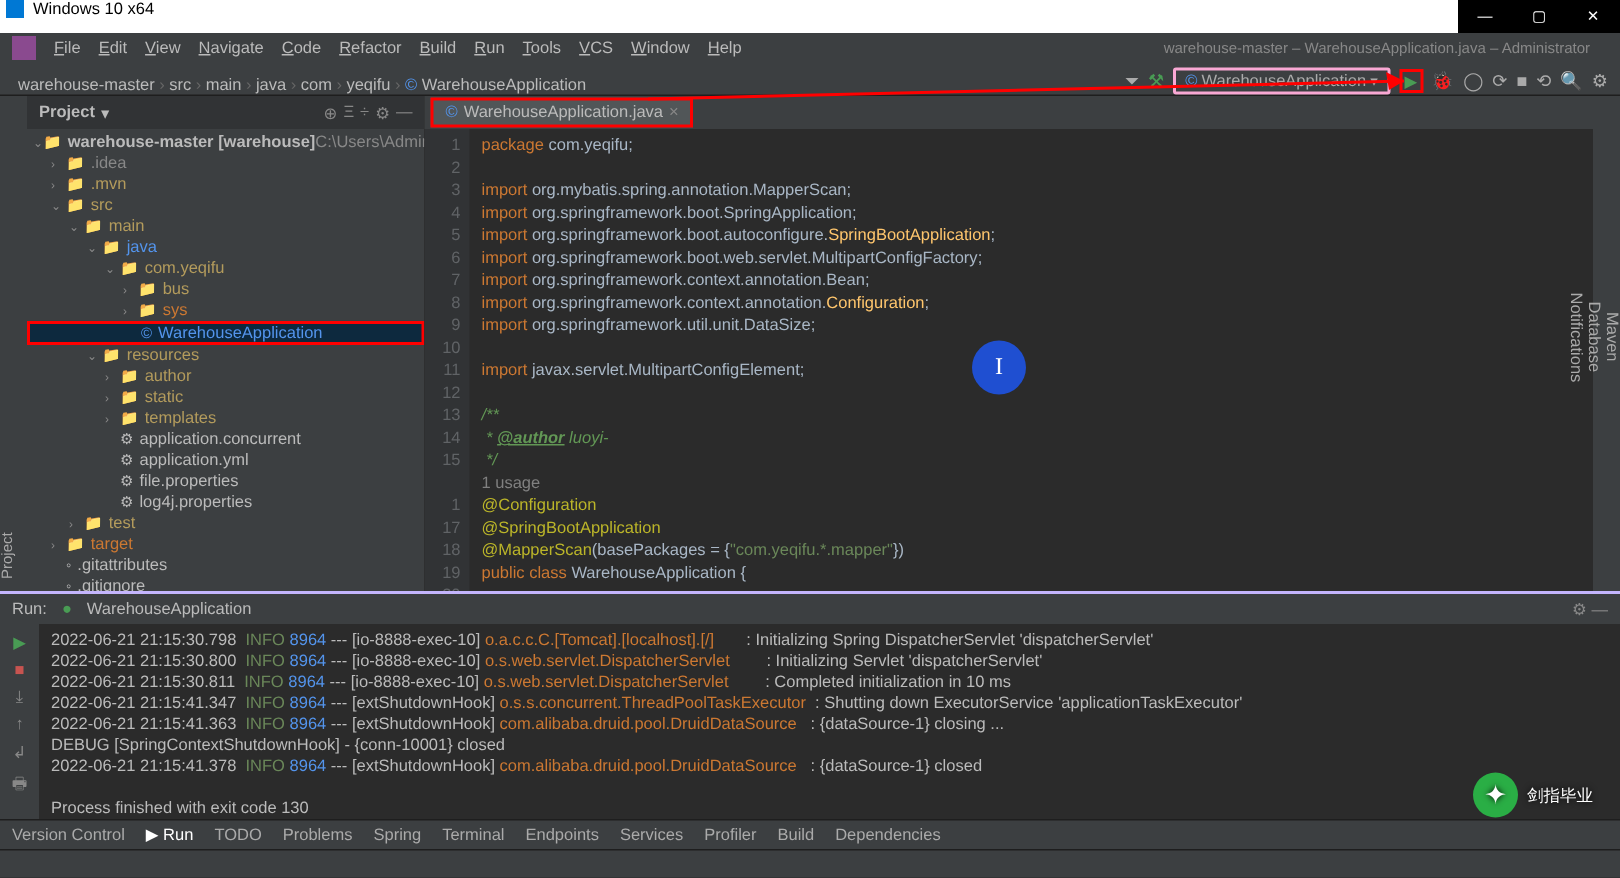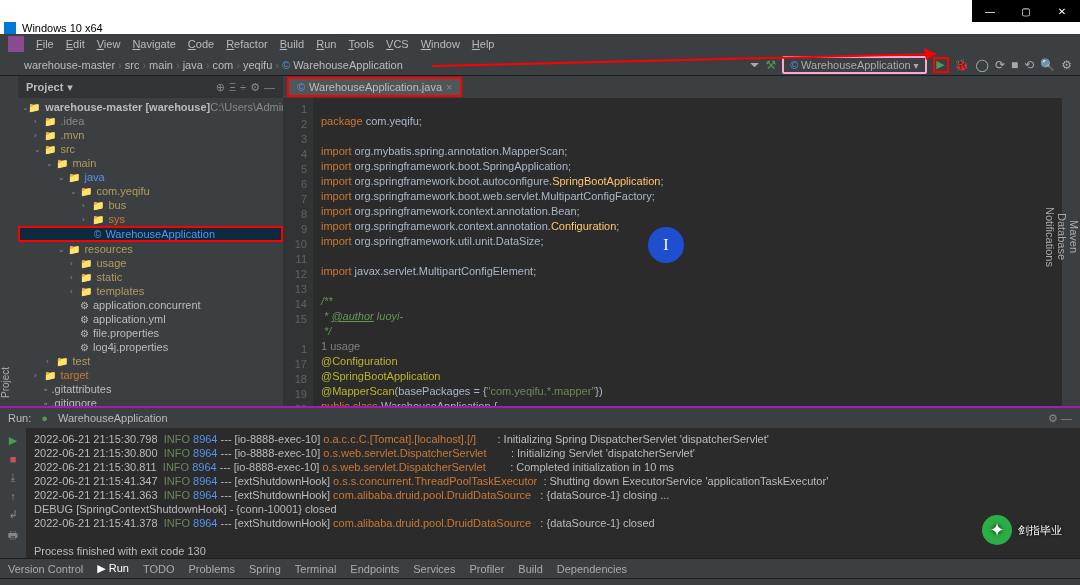--- a/index.html
+++ b/index.html
@@ -1,24 +1,24 @@
 <!DOCTYPE html>
 <html><head>
 <meta charset="utf-8">
 <style>
 *{margin:0;padding:0;box-sizing:border-box;font-family:"Segoe UI",Arial,sans-serif;font-size:11px;user-select:none}
 body{width:1080px;height:585px;background:#2b2b2b;overflow:hidden;position:relative}
-.titlebar{height:34px;background:#fff;display:flex;align-items:flex-end;padding-left:4px;color:#000}
+.titlebar{height:22px;background:#fff;display:flex;align-items:flex-start;padding-left:4px;color:#000}
 .winlogo{width:12px;height:12px;background:#0078d4;margin-right:6px}
 .win-controls{position:absolute;top:0;right:0;display:flex;background:#000}
 .win-btn{width:36px;height:22px;display:flex;align-items:center;justify-content:center;color:#fff;font-size:10px}
 .menubar{height:20px;background:#3c3f41;display:flex;align-items:center;padding:0 8px;color:#bbb}
 .menubar span{margin-right:12px;cursor:pointer}
 .menubar .title{margin-left:auto;color:#888;font-size:10px}
-.toolbar{height:22px;background:#3c3f41;display:flex;align-items:center;padding:0 24px;color:#aaa;border-bottom:1px solid #1e1e1e;position:relative}
+.toolbar{height:22px;background:#3c3f41;display:flex;align-items:flex-end;padding:0 12px;color:#aaa;border-bottom:1px solid #1e1e1e;position:relative}
 .logo-box{width:16px;height:16px;background:#8a4a8f;margin-right:8px}
 .crumb{color:#bbb;font-size:11px}
 .crumb .sep{color:#666;margin:0 3px}
 .crumb .jicon{color:#5394ec}
 .tb-right{position:absolute;right:8px;display:flex;align-items:center;gap:6px}
 .run-sel{color:#aaa;border:2px solid #f9a8d4;padding:1px 6px;font-size:10px;border-radius:2px}
 .run-btn{width:16px;height:16px;display:flex;align-items:center;justify-content:center;color:#499c54}
 .redbox{border:2px solid #ff0000}
 .tb-icon{color:#aaa;font-size:12px}
 .main{display:flex;height:330px}
@@ -38,33 +38,33 @@
 .file-blue{color:#5394ec}
 .dim{color:#888}
 .orange{color:#cc7832}
 .editor{flex:1;background:#2b2b2b;display:flex;flex-direction:column}
 .tabs{height:22px;background:#3c3f41;display:flex;align-items:center;padding-left:4px}
 .tab{padding:2px 8px;background:#515658;color:#bbb;font-size:11px;display:flex;align-items:center;gap:4px}
 .tab.redbox{border:2px solid #ff0000}
 .code{flex:1;display:flex;font-family:Consolas,monospace;font-size:11px;position:relative;overflow:hidden}
 .gutter{width:30px;background:#313335;color:#606366;text-align:right;padding:4px 6px 4px 0;line-height:15px}
 .gutter div{height:15px}
-.code-body{flex:1;padding:16px 0 4px 8px;color:#a9b7c6;line-height:15px;white-space:pre}
+.code-body{flex:1;padding:4px 0 4px 8px;color:#a9b7c6;line-height:15px;white-space:pre}
 .code-body div{height:15px}
 .kw{color:#cc7832}
 .str{color:#6a8759}
 .ann{color:#bbb529}
 .cls{color:#a9b7c6}
 .yel{color:#ffc66d}
 .doc{color:#629755;font-style:italic}
-.doctag{color:#629755;font-weight:normal;font-style:italic;text-decoration:underline}
+.doctag{color:#629755;font-weight:bold;font-style:italic;text-decoration:underline}
 .dim2{color:#808080}
 .cursor-circle{position:absolute;width:36px;height:36px;background:#1f4fd1;border-radius:50%;display:flex;align-items:center;justify-content:center;color:#fff;font-family:serif;font-size:16px;left:648px;top:227px;z-index:10}
 .arrow-svg{position:absolute;left:320px;top:46px;z-index:5;pointer-events:none}
-.run-panel{border-top:2px solid #a21caf;background:#2b2b2b}
+.run-panel{border-top:2px solid #c4b5fd;background:#2b2b2b}
 .run-head{height:20px;background:#3c3f41;display:flex;align-items:center;padding:0 8px;color:#bbb;gap:10px}
 .run-tabs{height:18px;display:flex;padding-left:26px;gap:12px;align-items:center;background:#313335;color:#aaa;font-size:10px}
 .run-body{display:flex;height:130px}
 .run-gutter{width:26px;background:#3c3f41;display:flex;flex-direction:column;align-items:center;gap:6px;padding-top:6px;color:#888}
 .console{flex:1;font-family:Consolas,monospace;font-size:11px;color:#bbb;padding:4px 8px;line-height:14px;overflow:hidden;white-space:pre}
 .log-info{color:#6a8759}
 .log-pid{color:#5394ec}
 .log-cls{color:#cc7832}
 .bottom-tabs{height:20px;background:#3c3f41;display:flex;align-items:center;padding:0 8px;gap:14px;color:#aaa;font-size:10px;border-top:1px solid #1e1e1e}
 .bottom-tabs .active{color:#fff}
@@ -92,20 +92,21 @@
     <span><u>V</u>iew</span>
     <span><u>N</u>avigate</span>
     <span><u>C</u>ode</span>
     <span><u>R</u>efactor</span>
     <span><u>B</u>uild</span>
     <span><u>R</u>un</span>
     <span><u>T</u>ools</span>
     <span><u>V</u>CS</span>
     <span><u>W</u>indow</span>
     <span><u>H</u>elp</span>
+  <span class="title">warehouse-master – WarehouseApplication.java – Administrator</span>
 </div>
 
 <div class="toolbar">
   <span class="crumb" id="crumbs">warehouse-master<span class="sep">›</span>src<span class="sep">›</span>main<span class="sep">›</span>java<span class="sep">›</span>com<span class="sep">›</span>yeqifu<span class="sep">›</span><span class="jicon">© </span>WarehouseApplication</span>
   <div class="tb-right">
     <span class="tb-icon">⏷</span>
     <span class="tb-icon" style="color:#499c54">⚒</span>
     <span class="run-sel"><span class="file-blue">©</span> <span>WarehouseApplication</span> ▾</span>
     <span class="run-btn redbox">▶</span>
     <span class="tb-icon" style="color:#499c54">🐞</span>
@@ -185,21 +186,21 @@
           <span class="file-blue">WarehouseApplication</span>
         </div>
         <div class="tree-item" style="padding-left:40px">
           <span class="arrow">⌄</span>
           <span class="icon folder">📁</span>
           <span class="folder">resources</span>
         </div>
         <div class="tree-item" style="padding-left:52px">
           <span class="arrow">›</span>
           <span class="icon folder">📁</span>
-          <span class="folder">usage</span>
+          <span class="folder">author</span>
         </div>
         <div class="tree-item" style="padding-left:52px">
           <span class="arrow">›</span>
           <span class="icon folder">📁</span>
           <span class="folder">static</span>
         </div>
         <div class="tree-item" style="padding-left:52px">
           <span class="arrow">›</span>
           <span class="icon folder">📁</span>
           <span class="folder">templates</span>

